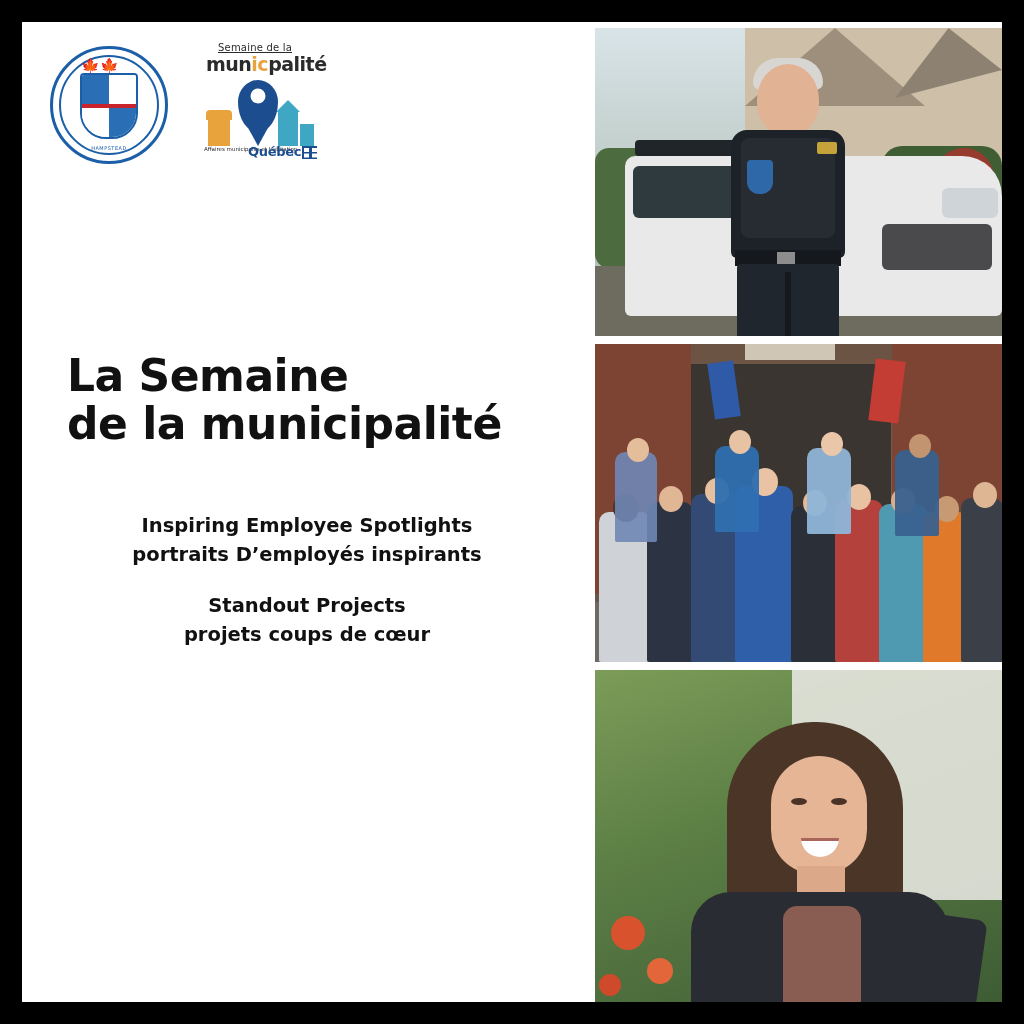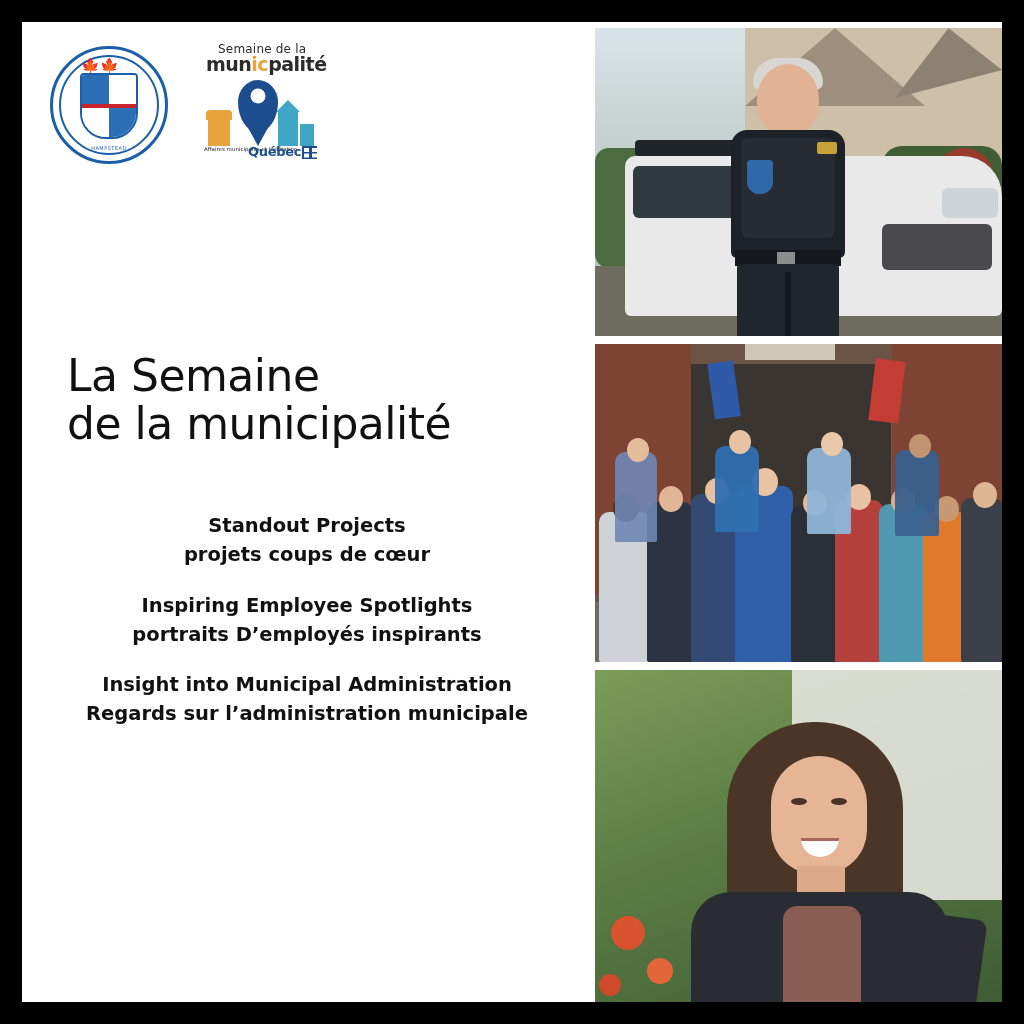--- a/index.html
+++ b/index.html
@@ -99,23 +99,24 @@
     position: absolute;
     left: 150px;
     top: 8px;
     width: 135px;
     height: 130px;
   }
   .sem-logo .sup {
     position: absolute;
     left: 28px;
     top: 0;
-    font-size: 12px;
+    font-size: 10px;
     color: #2b2b2b;
     letter-spacing: .2px;
+    text-decoration: underline;
   }
   .sem-logo .word {
     position: absolute;
     left: 16px;
     top: 11px;
     font-size: 19px;
     font-weight: bold;
     color: #2b2b2b;
     letter-spacing: -0.5px;
   }
@@ -203,21 +204,21 @@
     color: #111111;
     letter-spacing: -0.5px;
   }
   .headline-fr {
     position: absolute;
     left: 45px;
     top: 330px;
     width: 520px;
     font-size: 44px;
     line-height: 1.08;
-    font-weight: normal;
+    font-weight: bold;
     color: #111111;
     letter-spacing: -0.5px;
   }
 
   
   .bullets {
     position: absolute;
     left: 40px;
     top: 490px;
     width: 490px;
@@ -349,30 +350,26 @@
         <div class="qcflag"></div>
       </div>
 
     </div>
 
     <div class="headline-fr" style="white-space:pre-line;">La Semaine
 de la municipalité</div>
 
     <div class="bullets">
       <div class="bullet">
+        <div>Inspiring  Employee Spotlights</div>
+        <div class="fr">portraits  D’employés inspirants</div>
+      </div>
+      <div class="bullet">
         <div>Standout Projects</div>
         <div class="fr">projets coups de cœur</div>
-      </div>
-      <div class="bullet">
-        <div>Inspiring  Employee Spotlights</div>
-        <div class="fr">portraits  D’employés inspirants</div>
-      </div>
-      <div class="bullet">
-        <div>Insight into Municipal Administration</div>
-        <div class="fr">Regards sur l’administration municipale</div>
       </div>
     </div>
 
   </div>
 
   <div class="photos">
 
     <div class="photo photo-1">
       <div class="p1-sky"></div>
       <div class="p1-house"></div>

